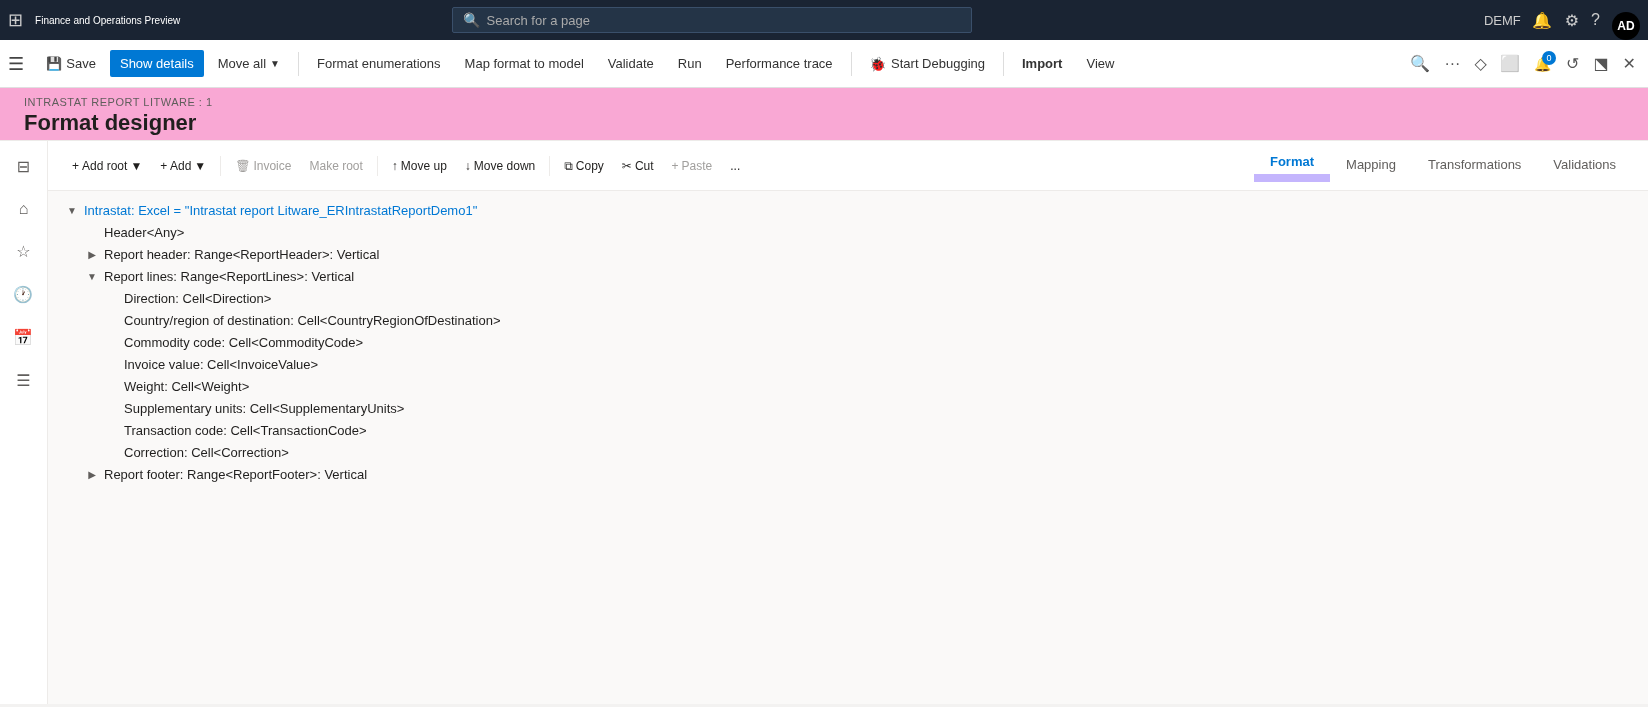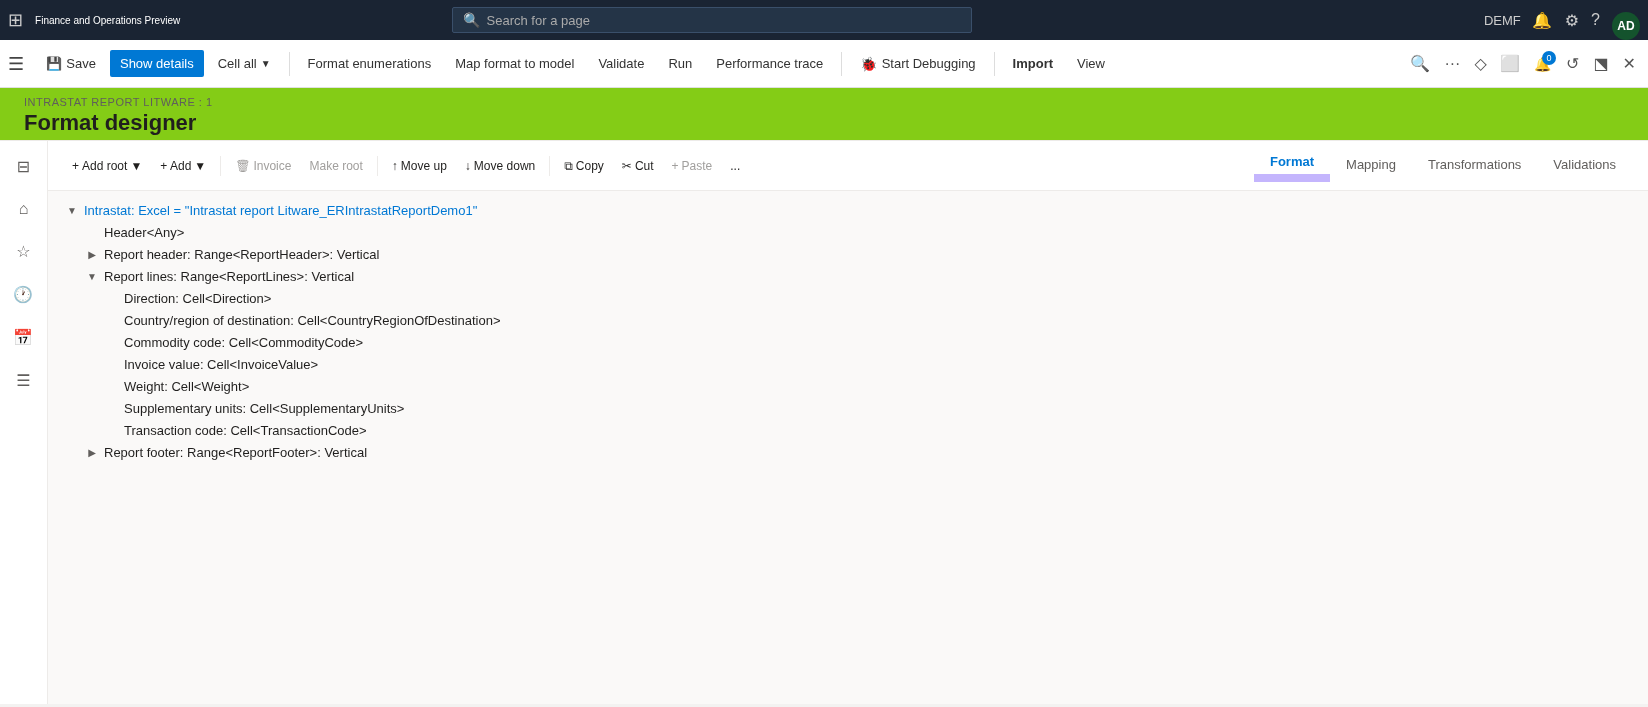--- a/index.html
+++ b/index.html
@@ -27,21 +27,21 @@
       align-items: center;
       padding: 4px 10px;
       gap: 6px;
       color: #aaa;
       font-size: 13px;
       margin: 0 auto;
     }
     .top-nav .search-bar .search-icon { color: #aaa; font-size: 14px; }
     .top-nav .right-icons { display: flex; align-items: center; gap: 12px; margin-left: auto; color: #ccc; font-size: 13px; }
     .top-nav .right-icons .user-avatar {
-      background: #14532d;
+      background: #000000;
       color: #fff;
       border-radius: 50%;
       width: 28px; height: 28px;
       display: flex; align-items: center; justify-content: center;
       font-size: 12px; font-weight: bold; margin-top: 12px;
     }
 
     
     .action-bar {
       background: #fff;
@@ -62,21 +62,21 @@
       white-space: nowrap;
     }
     .action-btn.primary { background: #0078d4; color: #fff; }
     .action-bar-sep { width: 1px; height: 24px; background: #ddd; margin: 0 4px; }
     .action-btn .dropdown-arrow { font-size: 10px; }
     .action-bar .right-icons { margin-left: auto; display: flex; align-items: center; gap: 6px; color: #555; }
     .action-bar .right-icons .icon-btn { cursor: pointer; padding: 4px; font-size: 16px; color: #555; border: none; background: transparent; }
 
     
     .page-header {
-      background: #84cc16;
+      background: #f9a8d4;
       padding: 8px 24px 4px 24px;
       border-bottom: 1px solid #edebe9;
     }
     .page-header .breadcrumb { font-size: 11px; color: #605e5c; text-transform: uppercase; letter-spacing: 0.5px; margin-bottom: 2px; }
     .page-header h1 { font-size: 22px; font-weight: 600; color: #201f1e; }
 
     
     .main-content {
       display: flex;
       height: calc(100vh - 40px - 48px - 56px);
@@ -188,21 +188,21 @@
   <button class="action-btn">
     <span>💾</span>
     <span>Save</span>
   </button>
 
   <button class="action-btn primary">
     <span>Show details</span>
   </button>
 
   <button class="action-btn">
-    <span>Cell all</span>
+    <span>Move all</span>
     <span class="dropdown-arrow">▼</span>
   </button>
 
   <div class="action-bar-sep"></div>
 
   <button class="action-btn">
     <span>Format enumerations</span>
   </button>
 
   <button class="action-btn">
@@ -389,20 +389,24 @@
             <span class="node-label plain">Weight: Cell&lt;Weight&gt;</span>
           </div>
           <div class="tree-node">
             <span class="expander" style="visibility:hidden;">▶</span>
             <span class="node-label plain">Supplementary units: Cell&lt;SupplementaryUnits&gt;</span>
           </div>
           <div class="tree-node">
             <span class="expander" style="visibility:hidden;">▶</span>
             <span class="node-label plain">Transaction code: Cell&lt;TransactionCode&gt;</span>
           </div>
+          <div class="tree-node">
+            <span class="expander" style="visibility:hidden;">▶</span>
+            <span class="node-label plain">Correction: Cell&lt;Correction&gt;</span>
+          </div>
         </div>
 
         <div class="tree-node">
           <span class="expander">▶</span>
           <span class="node-label plain">Report footer: Range&lt;ReportFooter&gt;: Vertical</span>
         </div>
 
       </div>
 
     </div>

